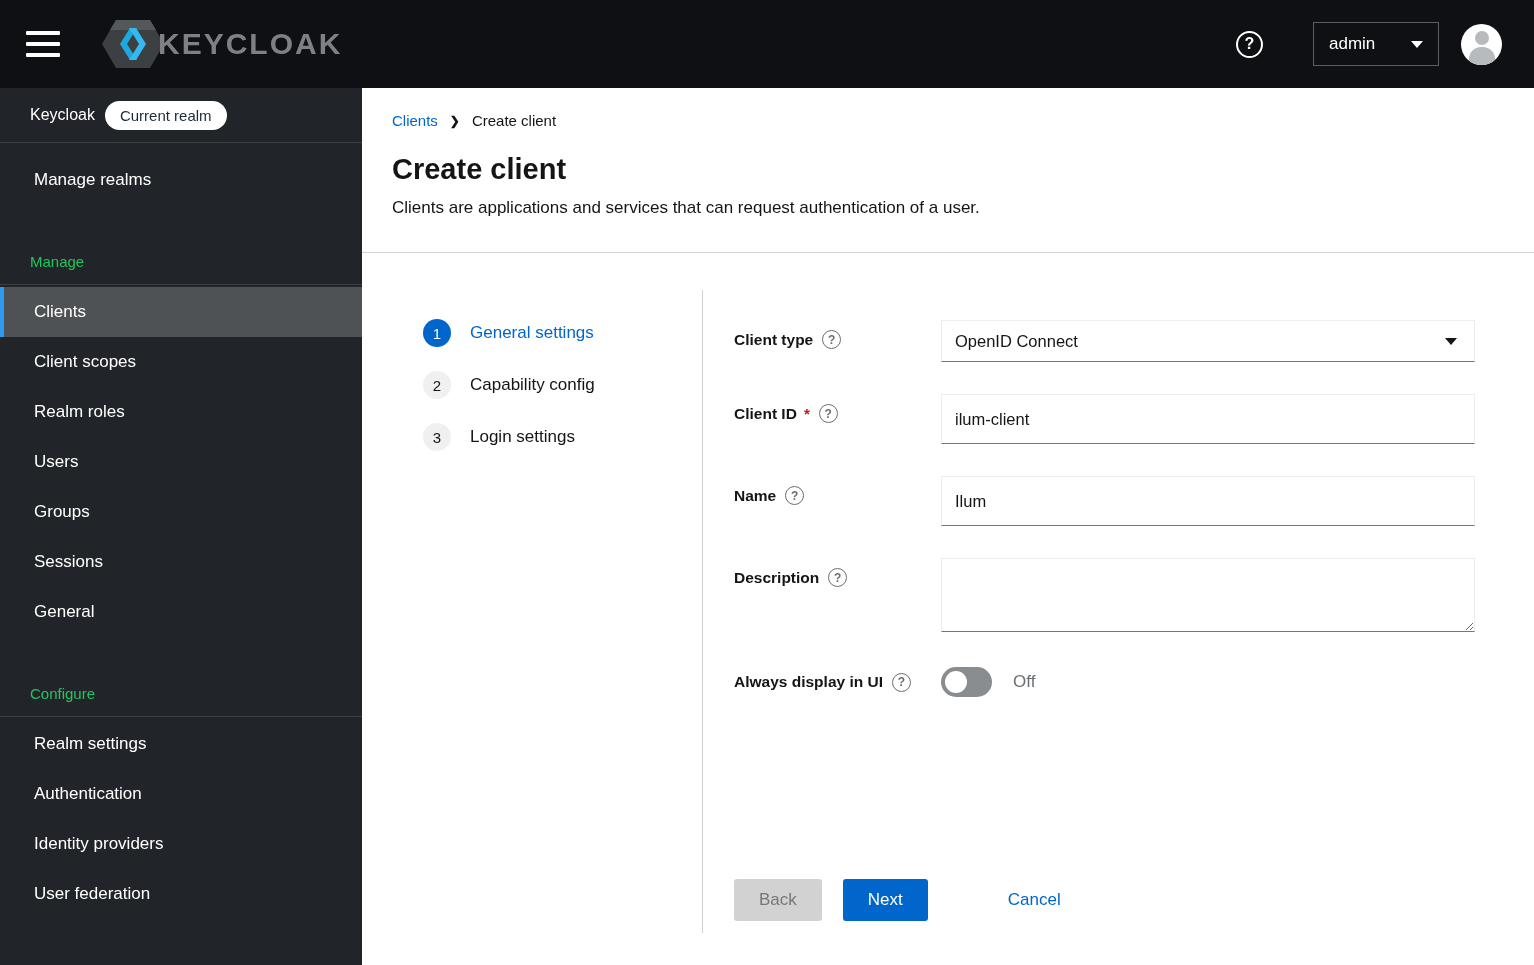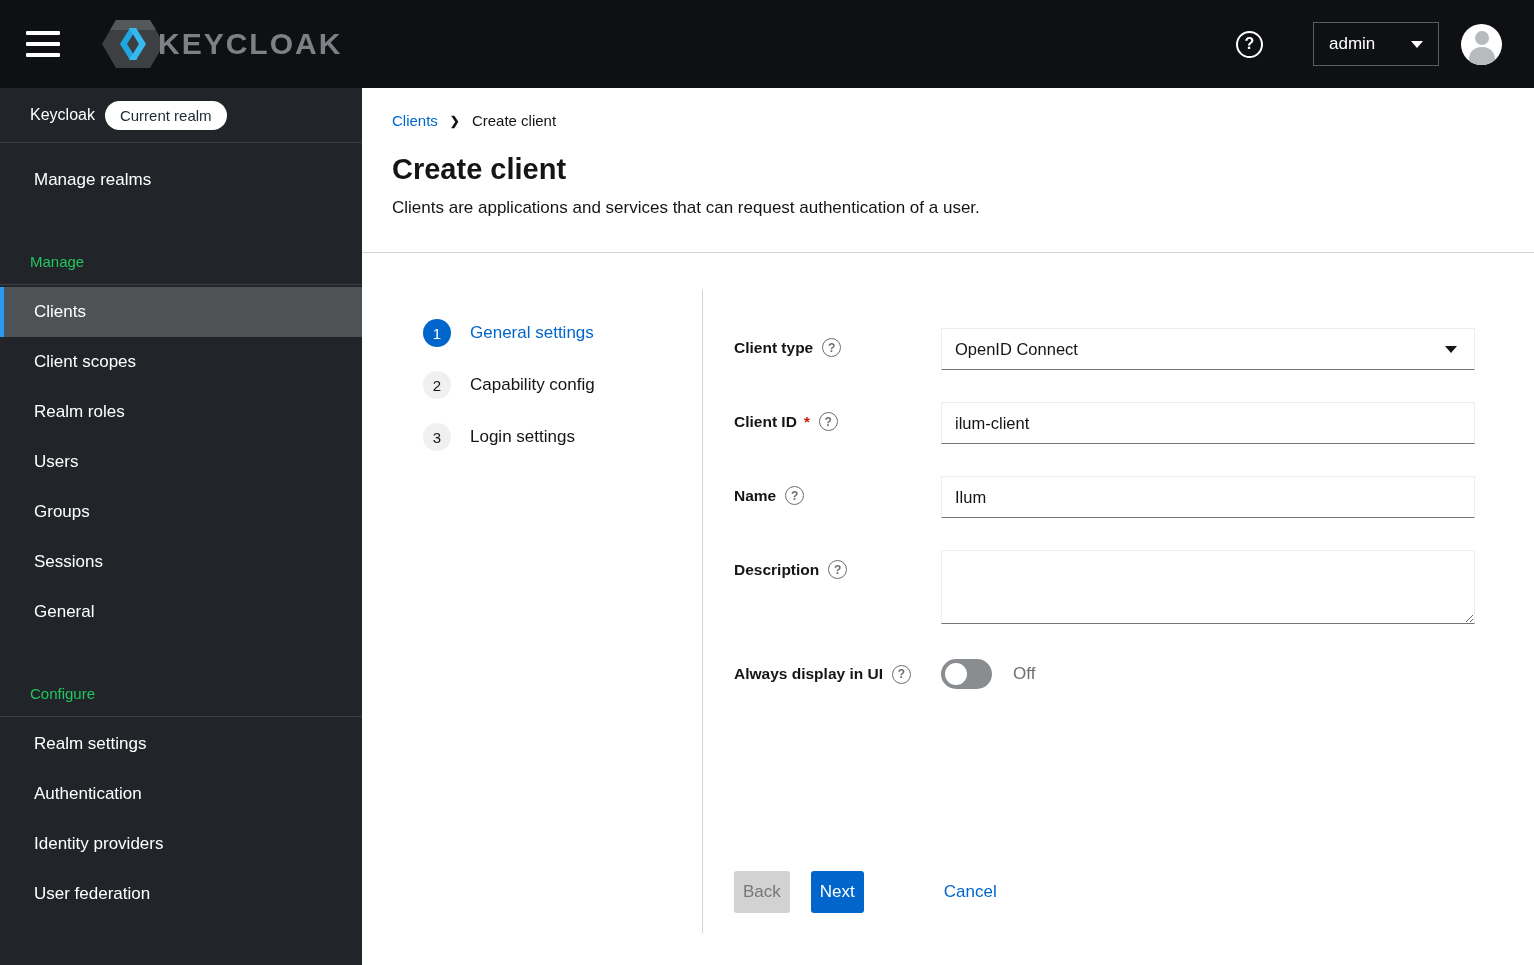--- a/index.html
+++ b/index.html
@@ -95,52 +95,52 @@
     background: #f0f0f0; color: #151515;
     display: flex; align-items: center; justify-content: center;
     font-size: 15px;
   }
   .wizard-step.active .step-circle { background: #0066cc; color: #ffffff; }
   .step-label { font-size: 17px; color: #151515; }
   .wizard-step.active .step-label { color: #0066cc; }
 
   
   .form-col { flex: 1; padding: 67px 59px 0 31px; }
-  .form-row { display: flex; align-items: flex-start; margin-bottom: 32px; margin-top: 8px; }
+  .form-row { display: flex; align-items: flex-start; margin-bottom: 32px; }
   .form-label-cell { width: 207px; flex: 0 0 207px; display: flex; align-items: center; gap: 9px; padding-top: 10px; }
   .form-label { font-size: 15.5px; font-weight: 700; color: #151515; }
   .required { color: #c9190b; font-size: 15px; font-weight: 700; margin-left: -2px; }
   .q-icon {
     width: 19px; height: 19px; border: 1.5px solid #6a6e73; border-radius: 50%;
     color: #6a6e73; font-size: 12px; font-weight: 700; flex: 0 0 19px;
     display: flex; align-items: center; justify-content: center; cursor: pointer;
   }
   .form-control-cell { flex: 1; border-radius: 7px; }
   .text-input, .select-box, .textarea-input {
     width: 100%; background: #ffffff;
     border: 1px solid #ededed; border-bottom: 1px solid #72767b;
     font-family: "Liberation Sans", sans-serif;
     font-size: 16.5px; color: #151515; padding: 0 13px;
   }
-  .text-input { height: 42px; }
+  .text-input { height: 50px; }
   .select-box { height: 42px; display: flex; align-items: center; justify-content: space-between; cursor: pointer; }
   .select-caret { width: 0; height: 0; border-left: 6px solid transparent; border-right: 6px solid transparent; border-top: 7px solid #151515; margin-right: 4px; }
   .textarea-input { height: 74px; padding: 8px 13px; resize: both; }
   .toggle-row { margin-bottom: 0; align-items: center; }
   .toggle-row .form-label-cell { padding-top: 0; }
   .toggle-wrap { display: flex; align-items: center; gap: 21px; }
   .toggle {
     width: 51px; height: 30px; border-radius: 15px; background: #8a8d90;
     position: relative; cursor: pointer; flex: 0 0 51px;
   }
   .toggle .knob { position: absolute; left: 4px; top: 4px; width: 22px; height: 22px; border-radius: 50%; background: #ffffff; }
   .toggle-state { font-size: 17px; color: #6a6e73; }
 
   .actions-row { margin-top: 182px; display: flex; align-items: center; }
-  .btn { height: 42px; padding: 0 9px; font-family: "Liberation Sans", sans-serif; font-size: 17px; border: none; border-radius: 3px; cursor: pointer; }
+  .btn { height: 42px; padding: 0 25px; font-family: "Liberation Sans", sans-serif; font-size: 17px; border: none; border-radius: 3px; cursor: pointer; }
   .btn-back { background: #d2d2d2; color: #757779; cursor: default; }
   .btn-next { background: #0066cc; color: #ffffff; margin-left: 21px; }
   .link-cancel { margin-left: 80px; color: #0066cc; font-size: 17px; text-decoration: none; cursor: pointer; }
 </style>
 </head>
 <body>
 
 <header class="masthead">
   <button class="hamburger">
     <span></span>

